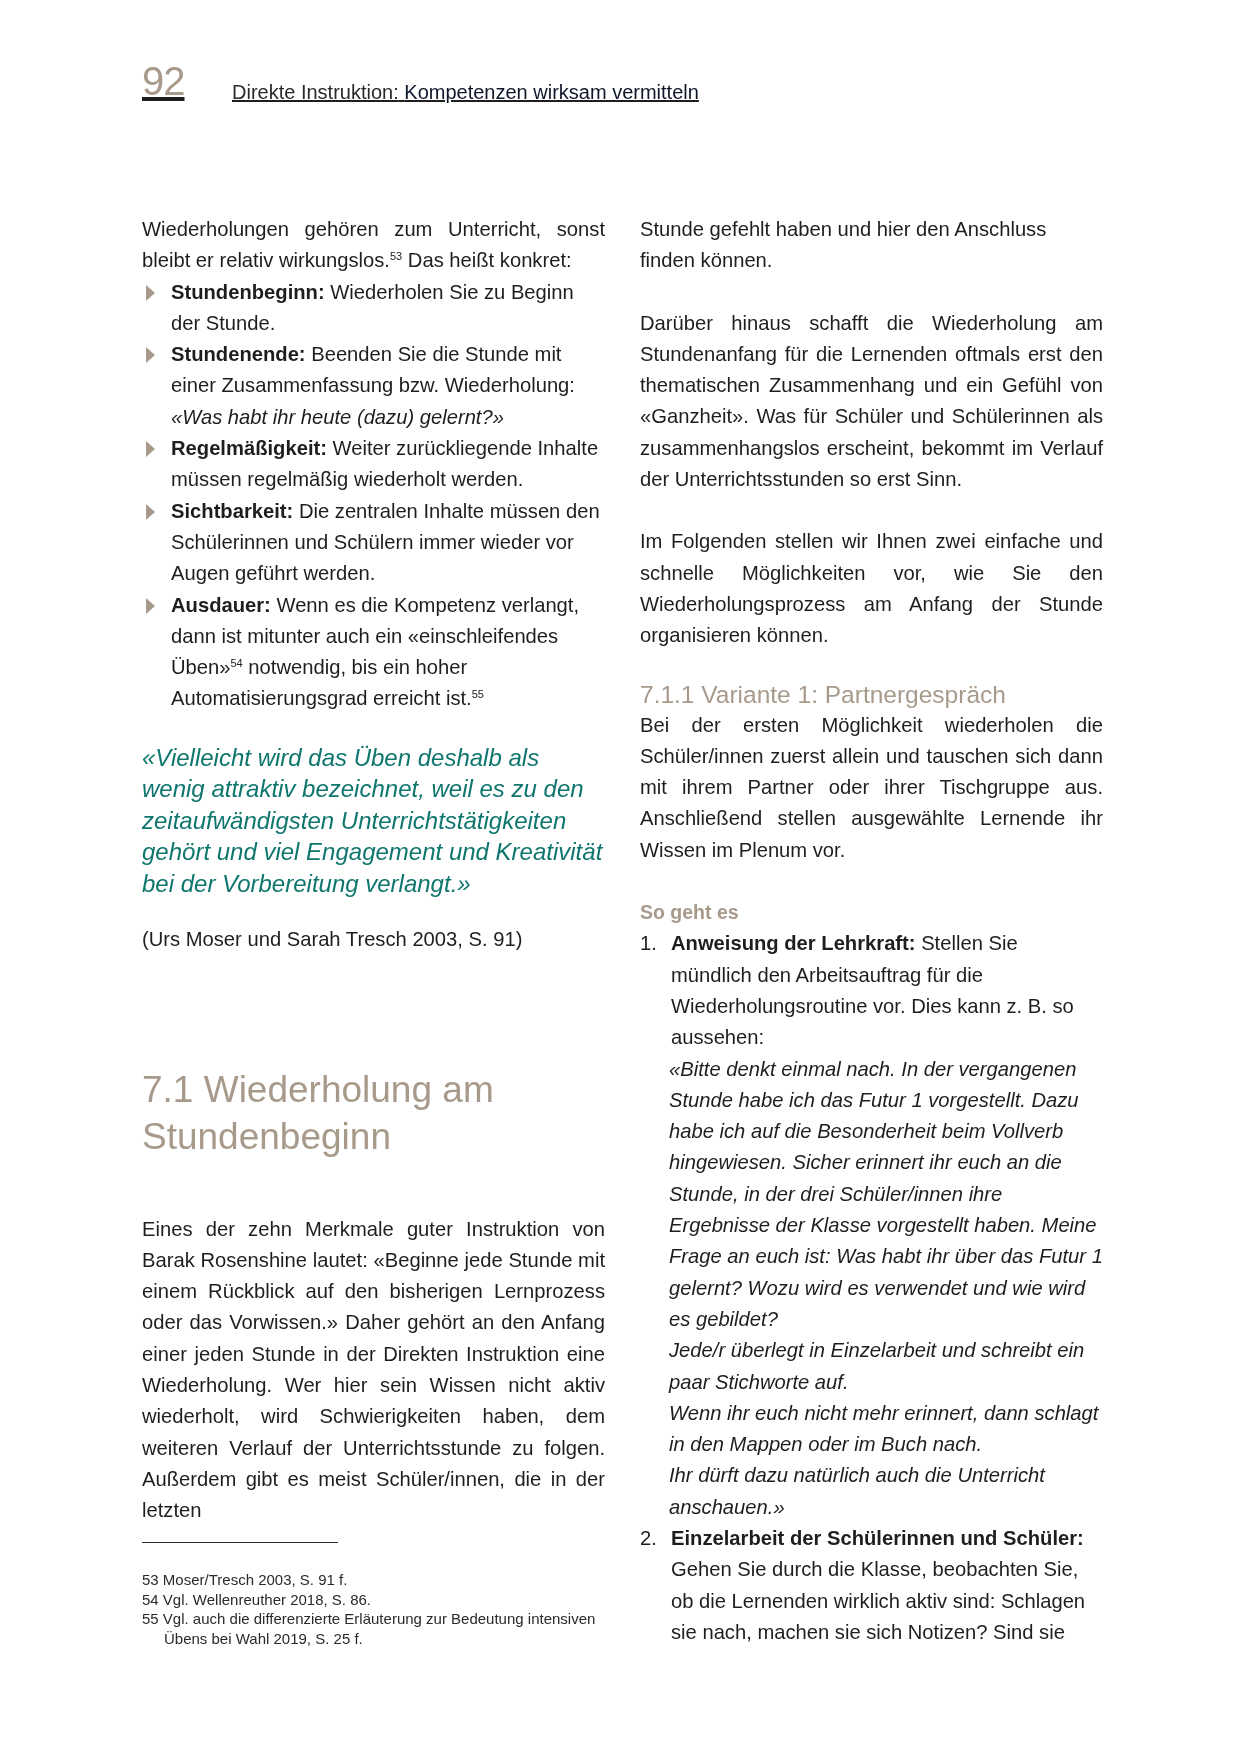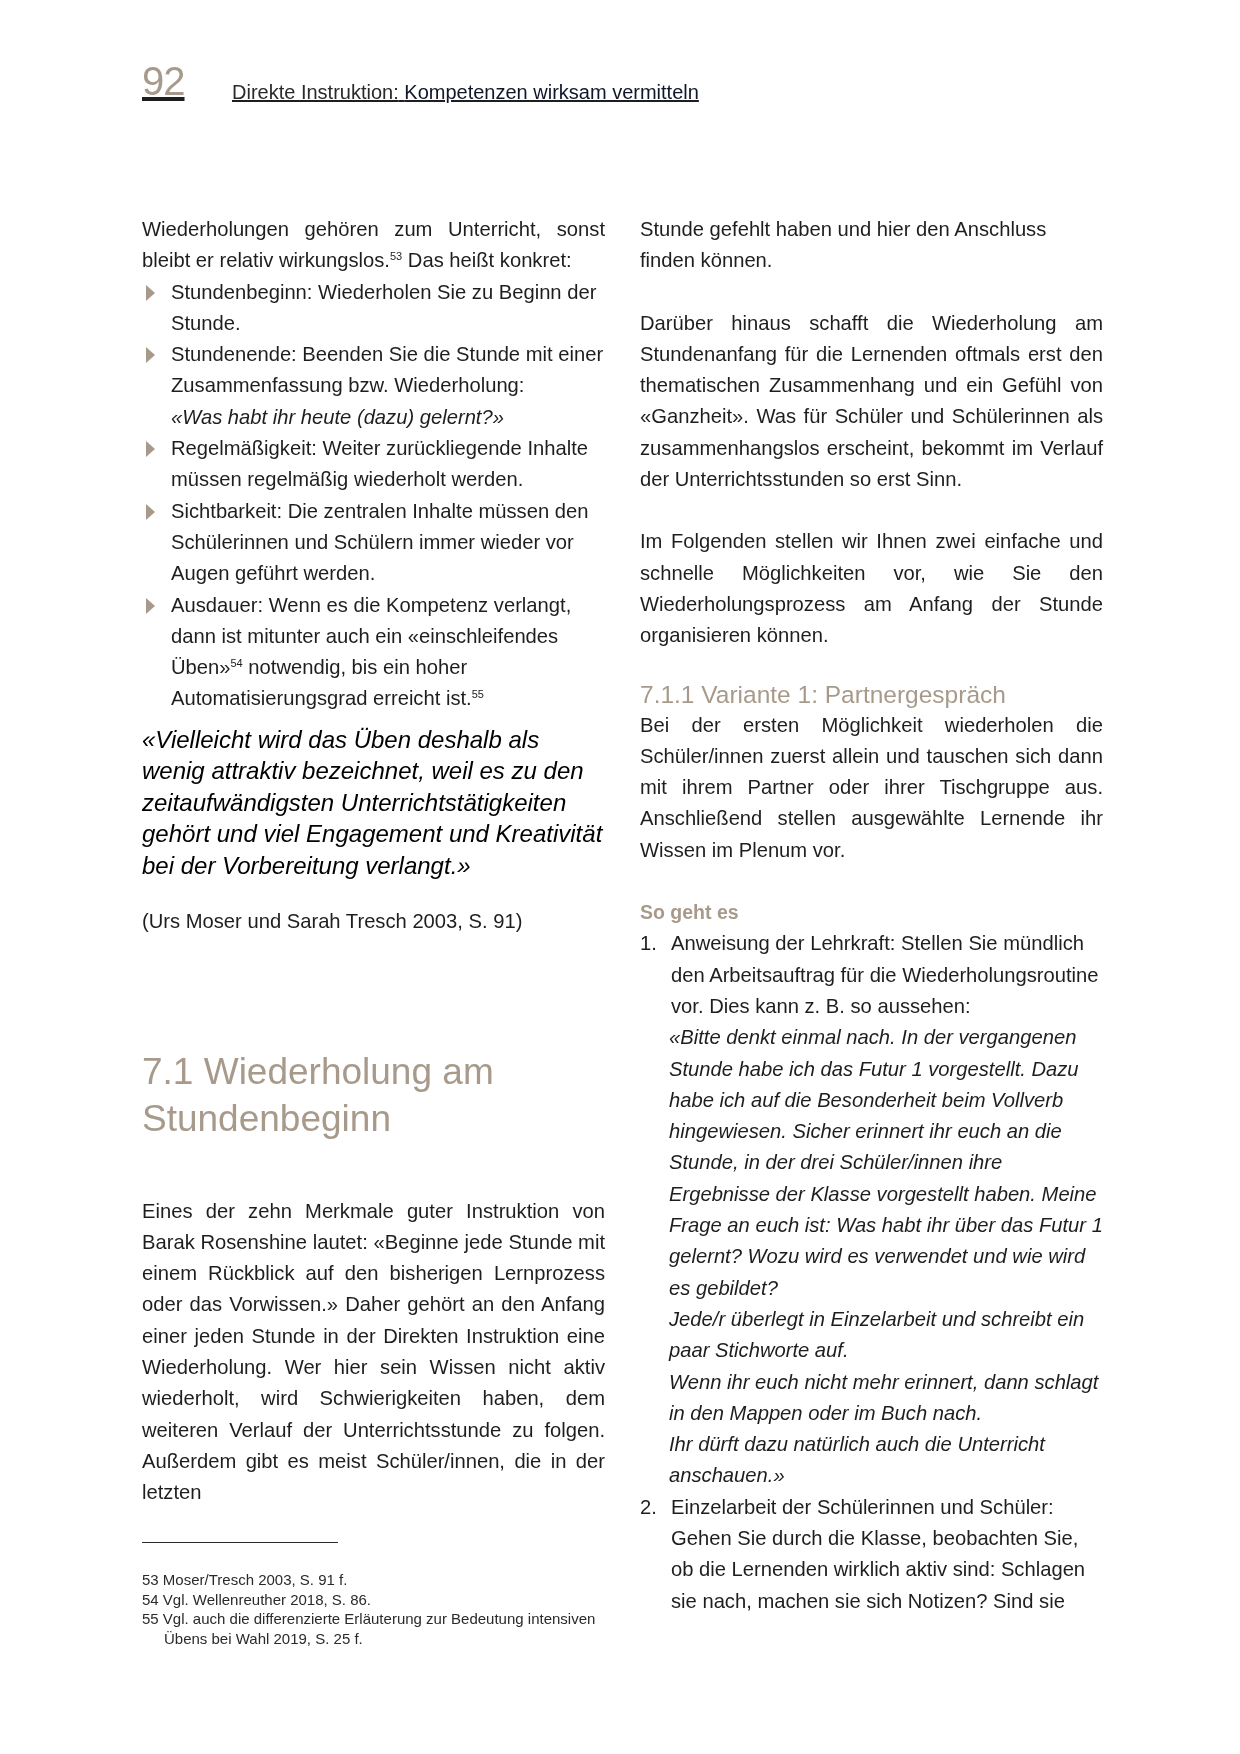--- a/index.html
+++ b/index.html
@@ -15,25 +15,25 @@
     #col-right { left: 640px; }
 
     p { margin: 0; }
     .justify { text-align: justify; }
     .gap { height: 31px; }
 
     ul.bullets { list-style: none; margin: 0; padding: 0; }
     ul.bullets li { position: relative; padding-left: 29px; }
     ul.bullets li .tri { position: absolute; left: 4px; top: 8px; width: 0; height: 0;
       border-top: 8px solid transparent; border-bottom: 8px solid transparent; border-left: 9px solid #a89a8b; }
-    b { font-weight: normal; text-align: center; }
+    b { font-weight: bold; text-align: center; }
     i { font-style: italic; margin-top: 16px; }
     sup { font-size: 11px; vertical-align: 7px; line-height: 0; }
 
-    .quote { color: #000000; font-style: italic; font-size: 24px; line-height: 31.5px; margin-top: 9px; }
+    .quote { color: #0f766e; font-style: italic; font-size: 24px; line-height: 31.5px; margin-top: 27px; }
     .source { margin-top: 25px; }
 
     h2.section { font-weight: normal; color: #a89a8b; font-size: 37px; line-height: 47px; margin: 110px 0 0 0; }
     .after-h2 { margin-top: 54px; }
 
     .rule { position: absolute; left: 142px; top: 1542px; width: 196px; border-top: 1px solid #2a2a2a; }
     #footnotes { position: absolute; left: 142px; top: 1570px; width: 460px; font-size: 15px; line-height: 19.5px; color: #2a2a2a; }
     #footnotes .fn { padding-left: 22px; text-indent: -22px; }
 
     h3.sub { font-weight: normal; color: #a89a8b; font-size: 24.5px; line-height: 30px; margin: 0; padding-top: 28px; }

